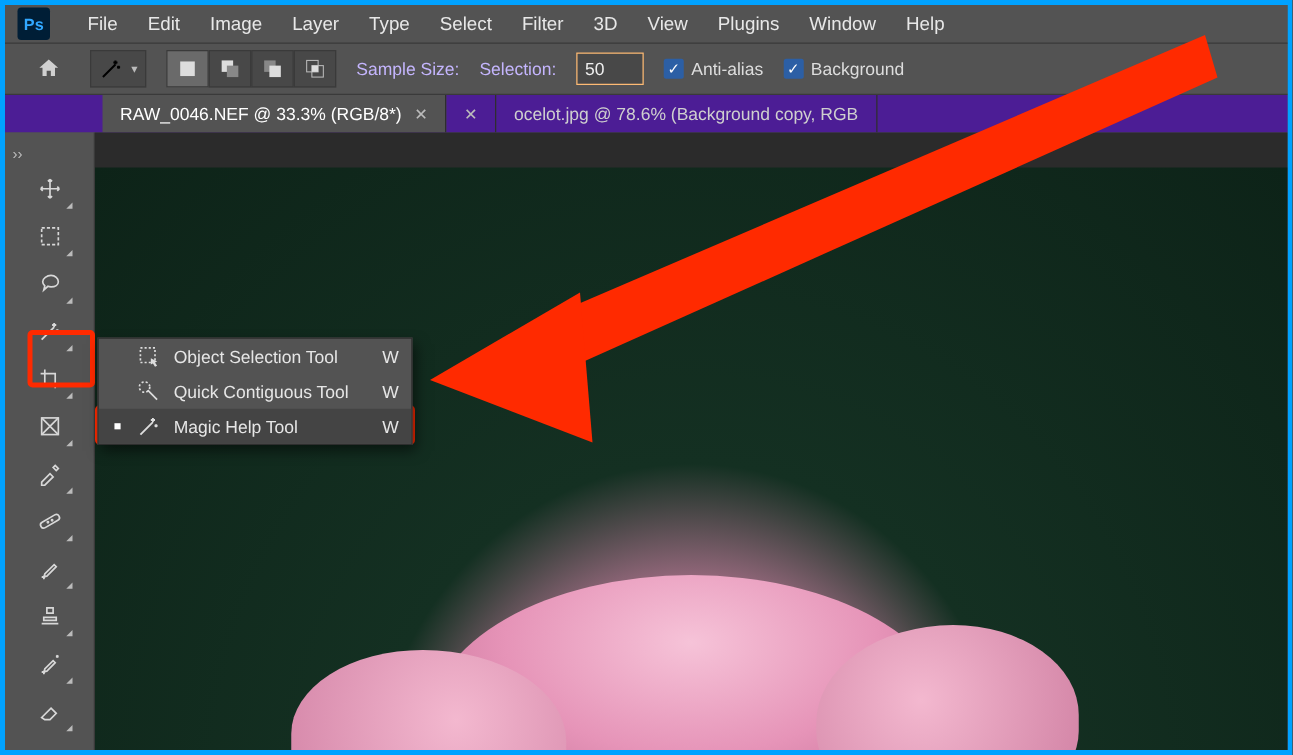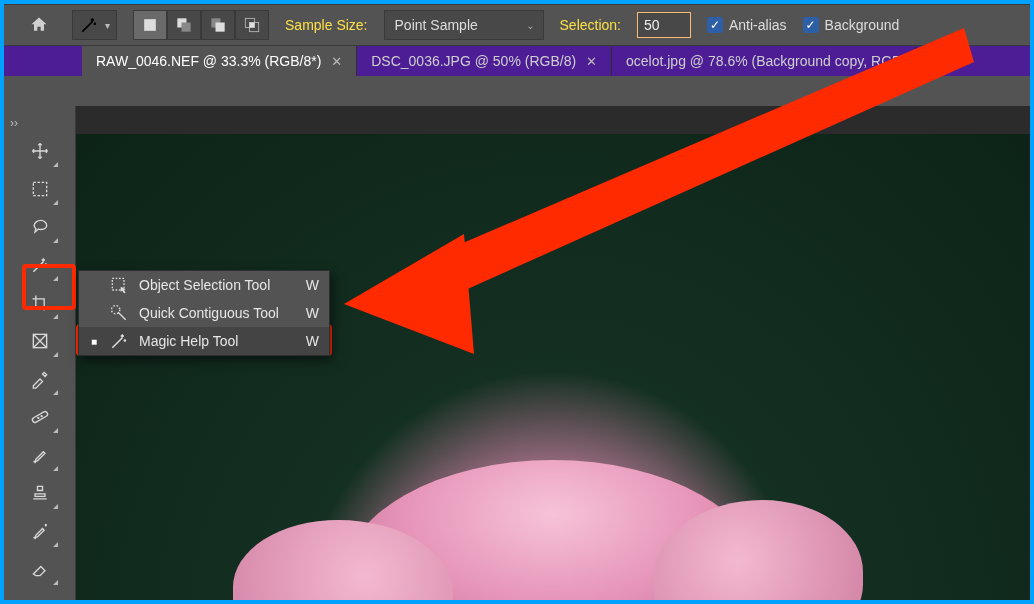--- a/index.html
+++ b/index.html
@@ -8,21 +8,21 @@
 .menubar { height: 30px; background: #535353; display: flex; align-items: center; padding-left: 10px; gap: 0; }
 .menubar .logo { width: 26px; height: 26px; background: #001e36; border-radius: 3px; display: flex; align-items: center; justify-content: center; color: #31a8ff; font-weight: bold; font-size: 13px; margin-right: 18px; }
 .menubar .menuitem { color: #e8e8e8; font-size: 15px; padding: 4px 12px; cursor: default; }
 .optionsbar { height: 42px; background: #535353; border-top: 1px solid #3a3a3a; border-bottom: 1px solid #3a3a3a; display: flex; align-items: center; padding-left: 18px; gap: 16px; }
 .home-btn { width: 34px; height: 28px; display:flex; align-items:center; justify-content:center; color:#d0d0d0; }
 .tool-slot { display:flex; align-items:center; gap:6px; height:30px; padding: 2px 6px; border:1px solid #3a3a3a; background:#484848; }
 .tool-slot .chev { color:#bbb; font-size:10px; }
 .sel-group { display:flex; gap:0; }
 .sel-btn { width:34px; height:30px; border:1px solid #3a3a3a; background:#484848; display:flex; align-items:center; justify-content:center; }
 .sel-btn.active { background:#6a6a6a; }
-.opt-label { color:#fde047; font-size:14px; }
+.opt-label { color:#c4b5fd; font-size:14px; }
 .dropdown { height:30px; background:#484848; border:1px solid #3a3a3a; color:#ddd; font-size:14px; padding:0 28px 0 10px; display:flex; align-items:center; position:relative; min-width:160px;}
 .dropdown .chev { position:absolute; right:8px; font-size:10px; color:#aaa; }
 .num-input { width:54px; height:26px; background:#484848; border:1px solid #fdba74; color:#eee; font-size:14px; padding:0 6px; display:flex; align-items:center; }
 .chk { display:flex; align-items:center; gap:6px; color:#ddd; font-size:14px; }
 .chk .box { width:16px; height:16px; background:#2c5fa5; border-radius:2px; display:flex; align-items:center; justify-content:center; color:#fff; font-size:12px; }
 .doc-tabs { height:30px; background:#4c1d95; display:flex; align-items:stretch; padding-left: 78px; overflow:hidden;}
 .doc-tab { display:flex; align-items:center; gap:10px; padding:0 14px; color:#cfcfcf; font-size:14px; border-right:1px solid #2e2e2e; white-space:nowrap; }
 .doc-tab.active { background:#535353; color:#fff; }
 .doc-tab .close { font-size:13px; color:#bbb; }
 .content-area { position:absolute; left:72px; top:102px; right:0; bottom:0; background:#2b2b2b; overflow:hidden;}
@@ -43,20 +43,35 @@
 .fly-row .ic { width:20px; display:flex; justify-content:center; color:#ddd; }
 .fly-row .lab { flex:1; white-space:nowrap; }
 .fly-row .key { width:20px; text-align:right; }
 .arrow { position:absolute; z-index:8; pointer-events:none; }
 svg.icon { width:20px; height:20px; }
 </style>
 </head>
 <body>
 <div class="window-frame">
 
+<div class="menubar">
+  <div class="logo">Ps</div>
+  <div class="menuitem">File</div>
+  <div class="menuitem">Edit</div>
+  <div class="menuitem">Image</div>
+  <div class="menuitem">Layer</div>
+  <div class="menuitem">Type</div>
+  <div class="menuitem">Select</div>
+  <div class="menuitem">Filter</div>
+  <div class="menuitem">3D</div>
+  <div class="menuitem">View</div>
+  <div class="menuitem">Plugins</div>
+  <div class="menuitem">Window</div>
+  <div class="menuitem">Help</div>
+</div>
 
 <div class="optionsbar">
   <div class="home-btn">
     <svg class="icon" viewBox="0 0 24 24" fill="currentColor">
           <path d="M12 3l9 8h-3v8h-4v-5h-4v5H6v-8H3z"></path>
         </svg>
   </div>
   <div class="tool-slot">
     <svg class="icon" viewBox="0 0 24 24" fill="none" stroke="currentColor" stroke-width="2">
           <path d="M4 20L16 8"></path>
@@ -84,45 +99,40 @@
         </div>
     <div class="sel-btn">
           <svg class="icon" viewBox="0 0 24 24">
             <rect x="4" y="4" width="11" height="11" fill="none" stroke="#bbb"></rect>
             <rect x="9" y="9" width="11" height="11" fill="none" stroke="#bbb"></rect>
             <rect x="9" y="9" width="6" height="6" fill="#ddd"></rect>
           </svg>
         </div>
   </div>
   <span class="opt-label">Sample Size:</span>
-  <div class="dropdown">
-    <span>Point Sample</span>
-    <span class="chev">⌄</span>
-  </div>
   <span class="opt-label">Selection:</span>
   <div class="num-input">
         <span>50</span>
       </div>
   <div class="chk">
         <span class="box">✓</span>
         <span>Anti-alias</span>
       </div>
   <div class="chk">
         <span class="box">✓</span>
         <span>Background</span>
       </div>
 </div>
 
 <div class="doc-tabs">
   <div class="doc-tab active">
         <span>RAW_0046.NEF @ 33.3% (RGB/8*)</span>
         <span class="close">✕</span>
       </div>
   <div class="doc-tab">
-        <span>DSC_0036.JPG @ 50% (RGB/8)</span>
         <span class="close">✕</span>
       </div>
   <div class="doc-tab">
         <span>ocelot.jpg @ 78.6% (Background copy, RGB</span>
       </div>
 </div>
 
 <div class="toolpanel">
   <div class="tp-expand">››</div>
   <div class="tool">

